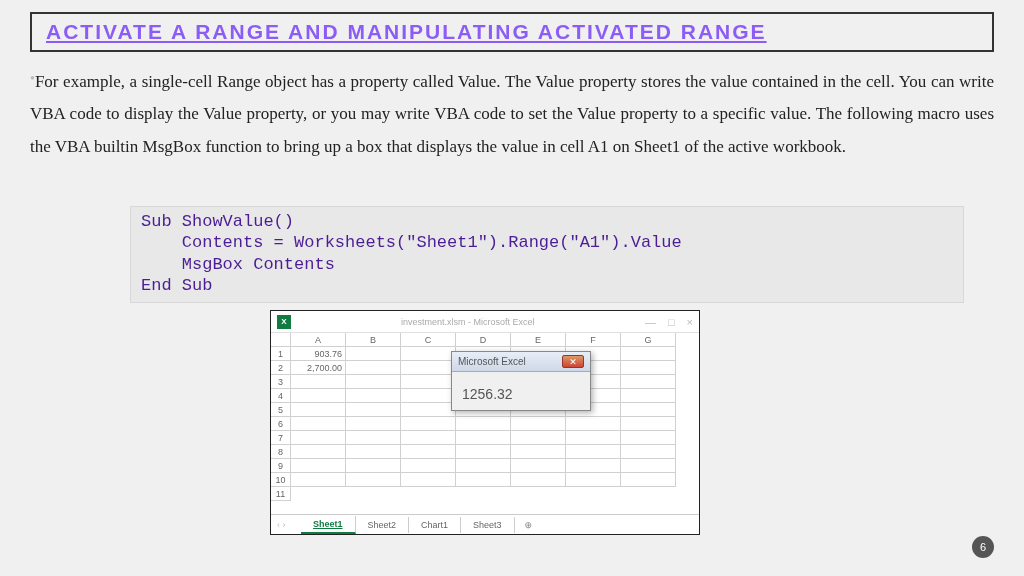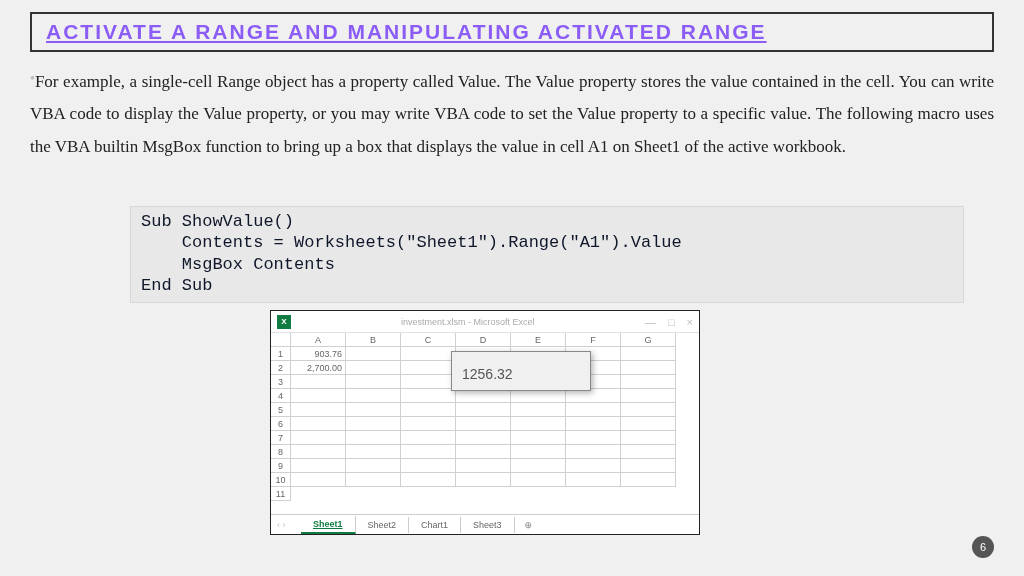--- a/index.html
+++ b/index.html
@@ -35,21 +35,21 @@
   }
   .bullet { color: #bbb; font-size: 14px; vertical-align: top; }
   .code-block {
     position: absolute;
     top: 206px; left: 130px; right: 60px;
     background: #e8e8e8;
     border: 1px solid #d8d8d8;
     padding: 4px 10px 6px 10px;
     font-family: "Courier New", monospace;
     font-size: 17px;
-    color: #0f172a;
+    color: #4c1d95;
     line-height: 1.25;
     white-space: pre;
   }
   .excel-window {
     position: absolute;
     top: 310px; left: 270px;
     width: 430px; height: 225px;
     border: 1px solid #222;
     background: #fff;
     font-family: "Segoe UI", Arial, sans-serif;
@@ -281,17 +281,21 @@
   <div class="tabs">
     <span class="tab-nav">‹  ›</span>
     <span class="tab active">Sheet1</span>
     <span class="tab">Sheet2</span>
     <span class="tab">Chart1</span>
     <span class="tab">Sheet3</span>
     <span class="tab-add">⊕</span>
   </div>
 
   <div class="msgbox">
+    <div class="msgbox-title">
+      <span>Microsoft Excel</span>
+      <span class="msgbox-close">✕</span>
+    </div>
     <div class="msgbox-body">1256.32</div>
   </div>
 </div>
 
 <div class="page-num">6</div>
 
 </body></html>

